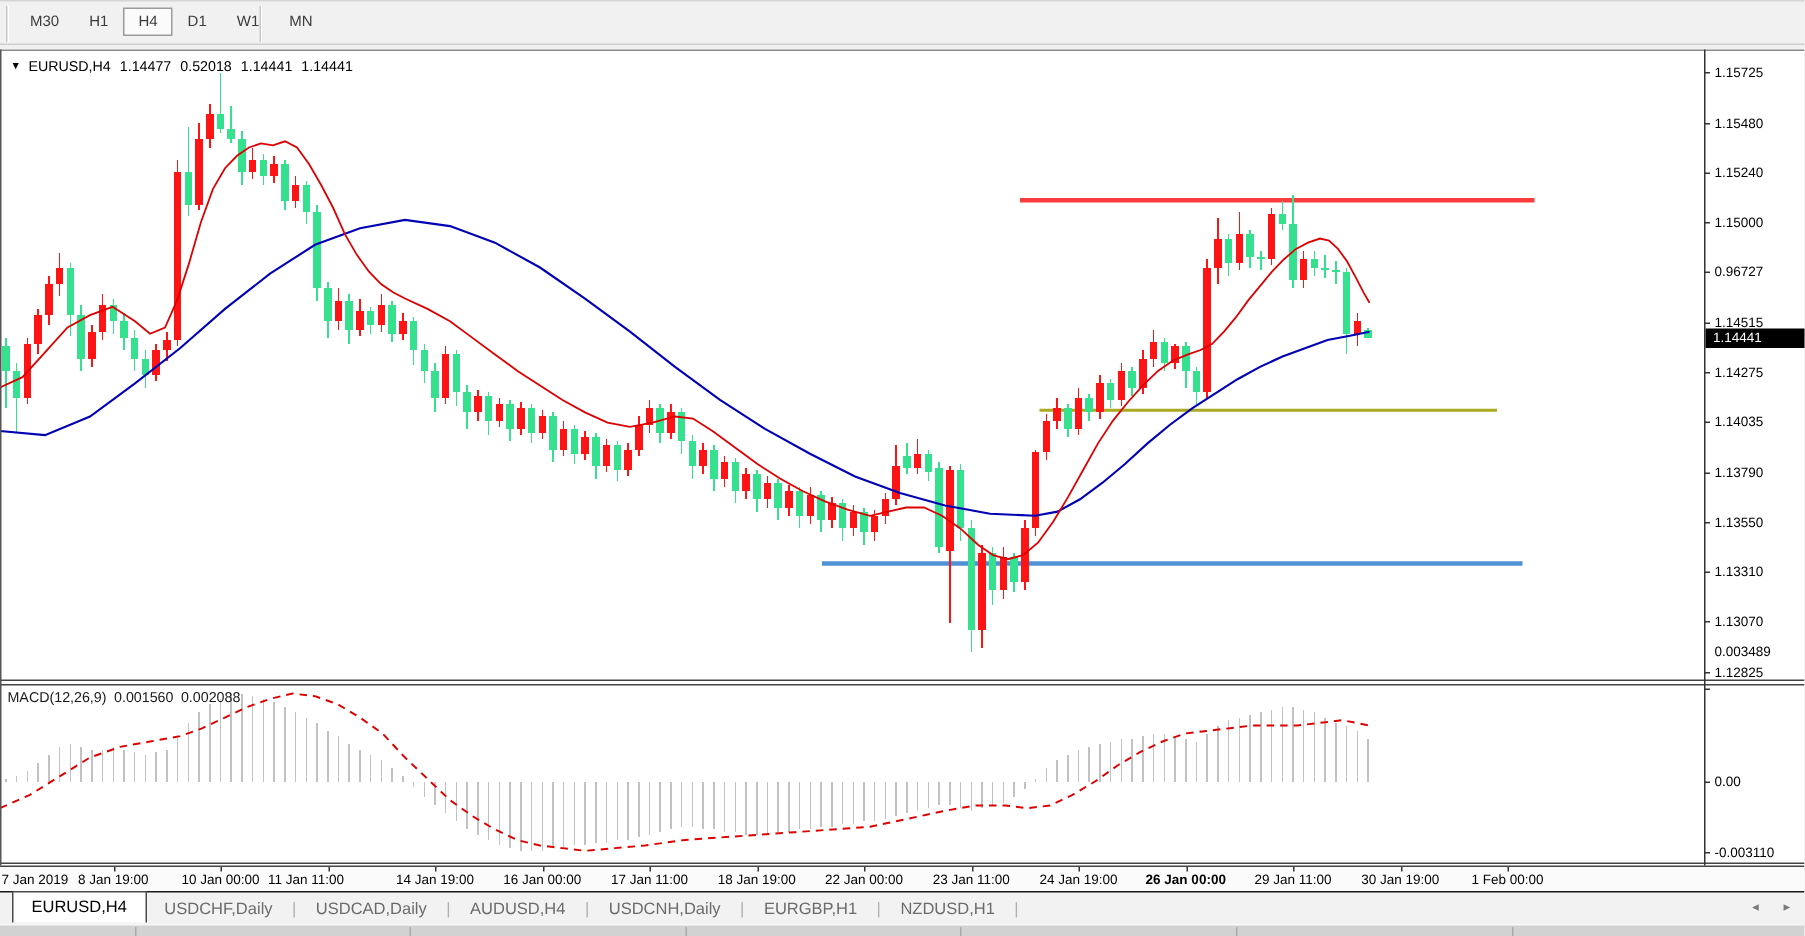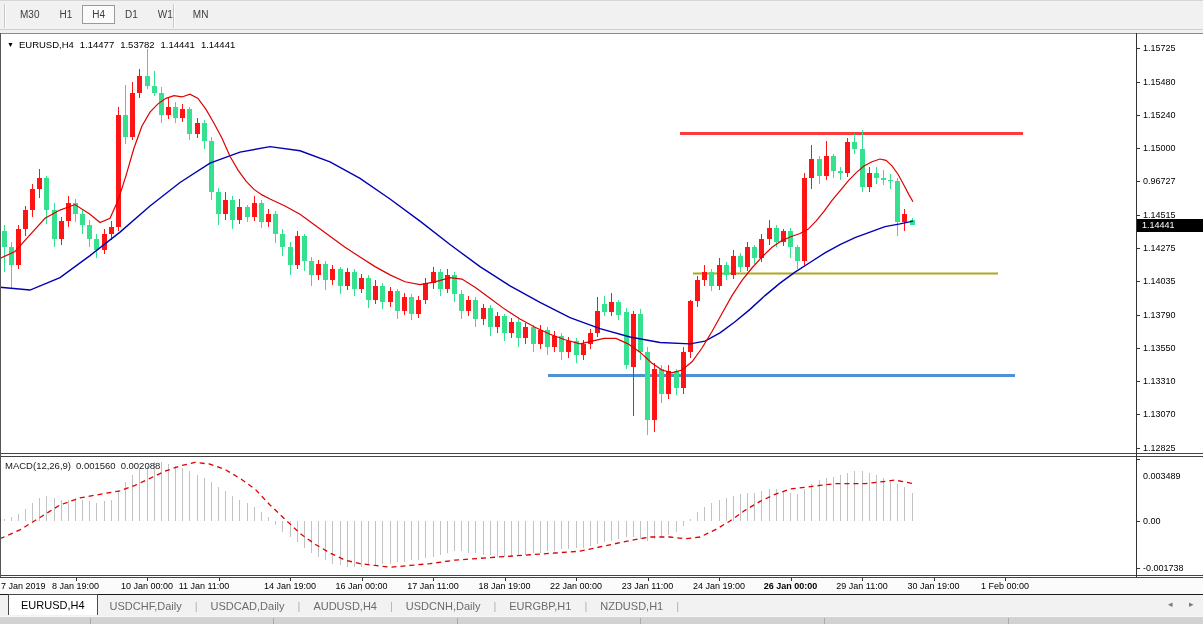--- a/index.html
+++ b/index.html
@@ -327,21 +327,21 @@
         <line x1="912.0500000000001" x2="912.0500000000001" y1="218.3448275862069" y2="225.24137931034483" stroke="#35e08e" stroke-width="1"></line>
         <rect x="909.5500000000001" y="219.72413793103448" width="5" height="5.517241379310349" fill="#35e08e"></rect>
       </g>
     <g id="g-mas">
         <polyline points="0,287.3103448275862 30,290.0689655172414 60,277.65517241379314 90,255.58620689655174 120,232.13793103448276 150,205.93103448275863 180,182.48275862068965 210,163.17241379310343 240,152.13793103448276 270,146.6206896551724 300,150.75862068965517 330,161.79310344827587 360,178.3448275862069 390,199.0344827586207 420,221.10344827586206 450,244.55172413793105 480,266.62068965517244 510,285.9310344827586 540,302.48275862068965 570,317.65517241379314 600,328.6896551724138 630,336.9655172413793 660,342.48275862068965 690,343.86206896551727 705,341.1034482758621 720,332.82758620689657 735,321.7931034482759 750,309.3793103448276 765,295.58620689655174 780,283.1724137931035 795,272.1379310344828 810,262.48275862068965 825,252.82758620689657 840,244.55172413793105 855,237.6551724137931 870,232.13793103448276 885,226.6206896551724 900,223.86206896551724 913,221.10344827586206" fill="none" stroke="#0000b4" stroke-width="1.4"></polyline>
         <polyline points="0,258.34482758620686 15,251.44827586206898 30,234.89655172413794 45,218.3448275862069 60,210.0689655172414 75,204.55172413793105 90,214.20689655172416 100,222.48275862068965 110,218.3448275862069 118,200.41379310344828 126,175.58620689655174 134,148 142,125.93103448275862 150,112.13793103448276 158,103.86206896551724 166,98.34482758620689 174,95.58620689655172 182,96.9655172413793 190,94.20689655172414 198,98.34482758620689 206,109.37931034482759 214,123.17241379310344 222,138.34482758620692 230,156.27586206896552 238,170.0689655172414 246,181.10344827586206 254,189.3793103448276 262,194.89655172413794 270,199.0344827586207 285,205.93103448275863 300,214.20689655172416 315,225.24137931034483 330,236.27586206896552 345,247.31034482758622 360,256.9655172413793 375,266.62068965517244 390,274.8965517241379 405,281.7931034482759 420,284.55172413793105 435,281.7931034482759 450,277.65517241379314 462,279.0344827586207 475,287.3103448275862 490,298.3448275862069 505,309.3793103448276 520,319.0344827586207 535,327.3103448275862 550,334.2068965517241 565,339.7241379310345 580,343.86206896551727 592,341.1034482758621 604,338.3448275862069 616,338.3448275862069 628,343.86206896551727 640,352.1379310344828 652,363.17241379310343 662,370.0689655172414 672,372.82758620689657 682,370.0689655172414 692,361.7931034482759 702,348 712,331.44827586206895 722,313.51724137931035 732,295.58620689655174 742,280.41379310344826 752,268 762,256.9655172413793 772,247.31034482758622 782,240.41379310344828 792,236.27586206896552 800,233.51724137931035 808,229.3793103448276 816,221.10344827586206 824,211.44827586206898 832,200.41379310344828 840,190.75862068965517 848,181.10344827586206 856,172.82758620689657 864,165.9310344827586 872,161.79310344827587 880,159.0344827586207 886,160.41379310344828 892,165.9310344827586 898,174.20689655172413 904,185.24137931034483 909,194.89655172413794 913,201.79310344827587" fill="none" stroke="#dd0000" stroke-width="1.2"></polyline>
       </g>
   </svg>
 
   <div id="title-line">
-    <span class="tri">▼</span><span>EURUSD,H4</span><span class="q">1.14477</span><span class="q">1.53782</span><span class="q">1.14441</span><span class="q">1.14441</span>
+    <span class="tri">▼</span><span>EURUSD,H4</span><span class="q">1.14477</span><span class="q">0.52018</span><span class="q">1.14441</span><span class="q">1.14441</span>
   </div>
 
   <div class="sep-line" style="top:453px"></div>
   <div class="sep-line" style="top:456px"></div>
 
   <svg id="macd-chart" width="1136" height="120" viewBox="0 457 1136 120" style="top:457px">
     <g id="g-hist" shape-rendering="crispEdges">
         <line x1="4" x2="4" y1="521" y2="519.2226" stroke="#c2c2c2" stroke-width="1"></line>
         <line x1="11.15" x2="11.15" y1="521" y2="517.4452" stroke="#c2c2c2" stroke-width="1"></line>
         <line x1="18.3" x2="18.3" y1="521" y2="513.8904" stroke="#c2c2c2" stroke-width="1"></line>
@@ -506,25 +506,25 @@
       <div class="ptick-mark" style="top: 348px;"></div>
       <div class="ptick" style="top: 376.103px;">1.13310</div>
       <div class="ptick-mark" style="top: 381.103px;"></div>
       <div class="ptick" style="top: 409.207px;">1.13070</div>
       <div class="ptick-mark" style="top: 414.207px;"></div>
       <div class="ptick" style="top: 443px;">1.12825</div>
       <div class="ptick-mark" style="top: 448px;"></div>
     </div>
   <div id="price-badge" style="top: 219.103px;">1.14441</div>
   <div id="macd-axis">
-      <div class="mtick" style="top: 471px; text-align: center;">0.003489</div>
+      <div class="mtick" style="top: 429px; text-align: center;">0.003489</div>
       <div class="ptick-mark" style="top: 458.987px;"></div>
       <div class="mtick" style="top: 516px;">0.00</div>
       <div class="ptick-mark" style="top: 521px;"></div>
-      <div class="mtick" style="top: 562.515px;">-0.001738</div>
+      <div class="mtick" style="top: 562.515px;">-0.003110</div>
       <div class="ptick-mark" style="top: 567.515px;"></div>
     </div>
 
   <div id="axis-border"></div>
   <div id="border-left"></div>
 
   <div id="time-strip">
       <div class="t-label first" style="left: 1px;">7 Jan 2019</div>
       <div class="t-label" style="left: 75.5px;">8 Jan 19:00</div>
       <div class="t-mark" style="left: 75.5px;"></div>

